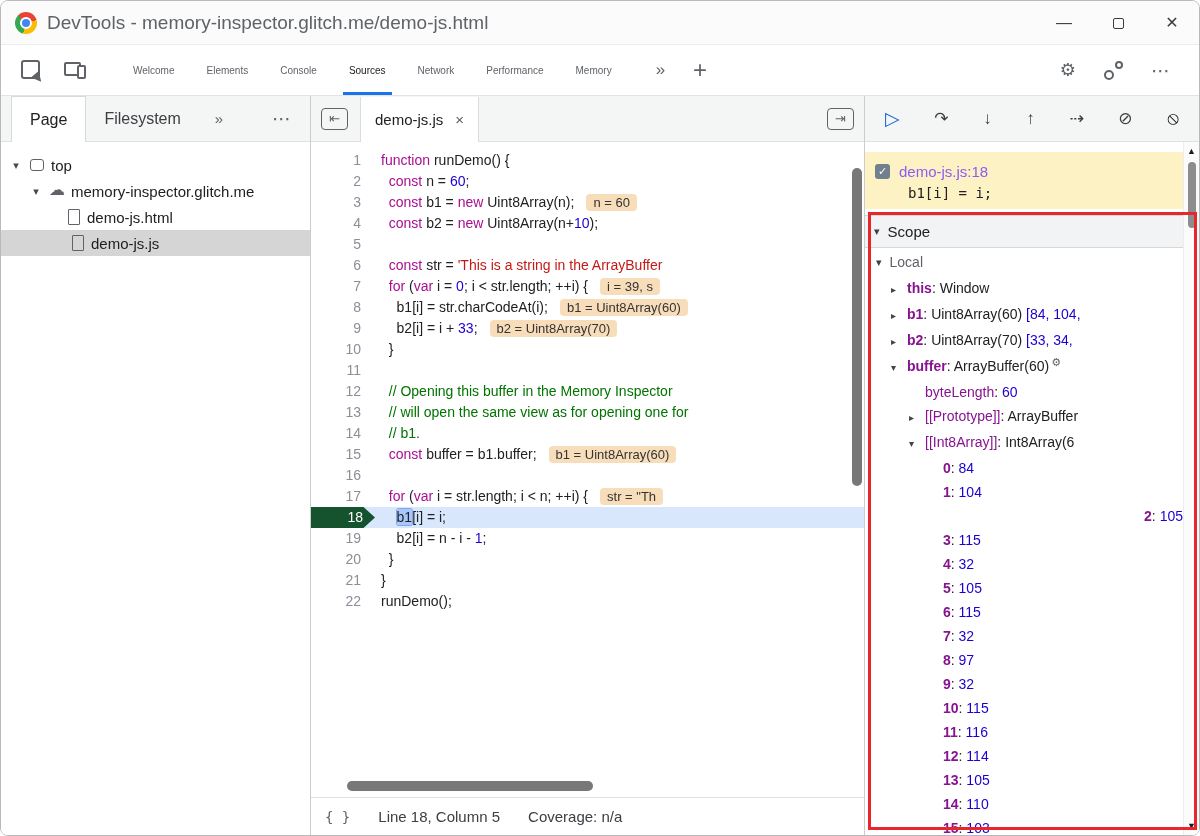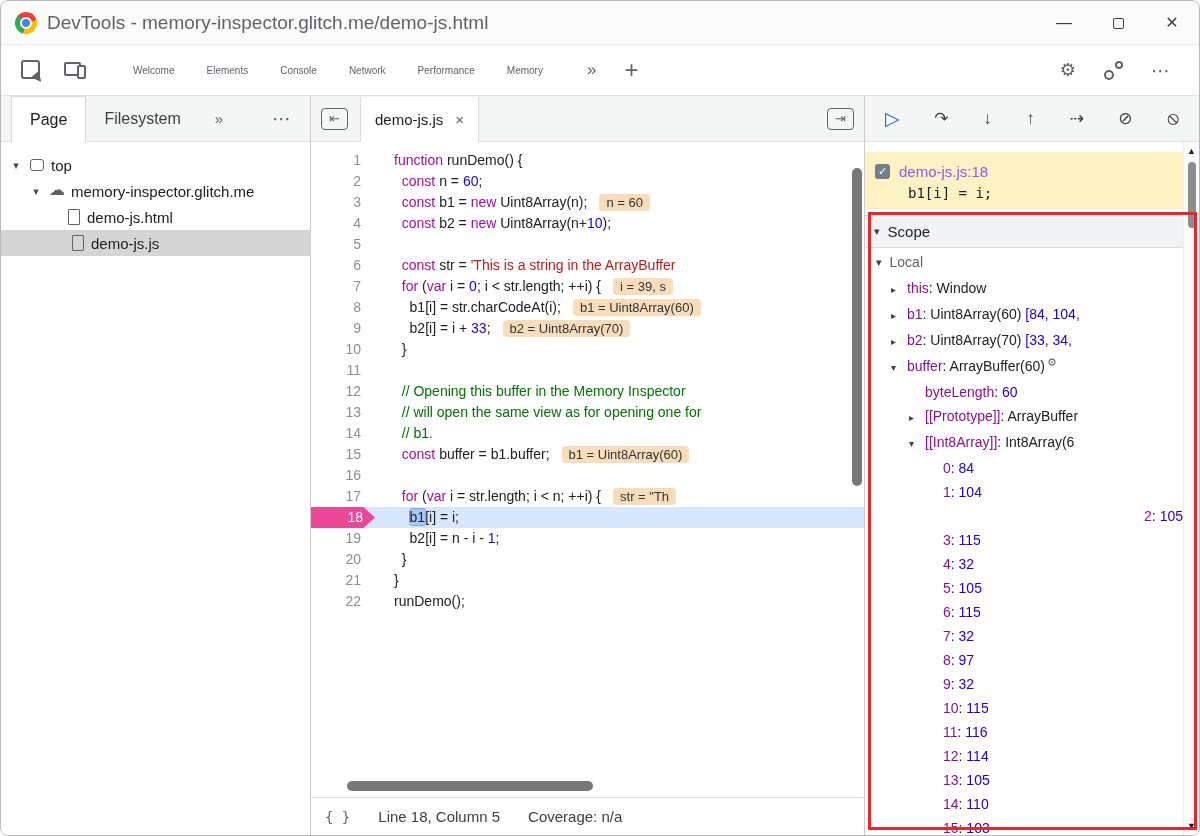--- a/index.html
+++ b/index.html
@@ -59,22 +59,22 @@
   .editor-pane{width:554px;border-right:1px solid #cccccc;display:flex;flex-direction:column;position:relative;background:#fff}
   .editor-tabbar{height:46px;background:#f4f5f5;border-bottom:1px solid #e0e0e0;display:flex;align-items:center;padding:0 10px;gap:12px}
   .boxed-ic{width:27px;height:22px;border:1.5px solid #5f6368;border-radius:4px;display:flex;align-items:center;justify-content:center;font-size:13px;color:#5f6368;flex:0 0 27px}
   .editor-tab{height:45px;margin-bottom:-1px;background:#fff;border-left:1px solid #dcdcdc;border-right:1px solid #dcdcdc;display:flex;align-items:center;padding:0 14px;font-size:15px;color:#202124;gap:12px}
   .tab-close{color:#5f6368;font-size:15px}
   .code-area{position:relative;flex:1;overflow:hidden;background:#fff;font-family:"DejaVu Sans Mono","Liberation Mono",monospace;font-size:14px}
   .code-lines{padding-top:8px}
   .code-line{display:flex;height:21px;line-height:21px;white-space:pre}
   .code-line.current{background:#d9e7fd}
   .gutter{flex:0 0 64px;text-align:right;padding-right:14px;color:#8a8f98}
-  .exec-chip{flex:0 0 64px;text-align:right;padding-right:12px;background:#ec4899;color:#fff;clip-path:polygon(0 0,82% 0,100% 50%,82% 100%,0 100%)}
-  .code-text{margin-left:19px}
+  .exec-chip{flex:0 0 64px;text-align:right;padding-right:12px;background:#14532d;color:#fff;clip-path:polygon(0 0,82% 0,100% 50%,82% 100%,0 100%)}
+  .code-text{margin-left:6px}
   .tk-pl{color:#202124}
   .tk-kw{color:#aa0d91}
   .tk-num{color:#1c00cf}
   .tk-str{color:#c41a16}
   .tk-cmt{color:#007400}
   .tk-sel{background:#a9c7fb;box-shadow:0 0 0 1px #7fa8ef;border-radius:2px;color:#202124}
   .inline-badge{align-self:center;height:17px;line-height:17px;margin-left:12px;padding:0 7px;background:#f8ddba;border-radius:4px;font-size:13px;color:#333;white-space:pre}
   .vthumb{position:absolute;top:26px;right:2px;width:10px;height:318px;background:#787878;border-radius:5px}
   .hthumb{position:absolute;bottom:6px;left:36px;width:246px;height:10px;background:#787878;border-radius:5px}
   .status-bar{height:38px;border-top:1px solid #e0e0e0;display:flex;align-items:center;padding-left:14px;gap:28px;font-size:15px;color:#3c4043;background:#fff}
@@ -92,21 +92,21 @@
   .bp-check{width:15px;height:15px;background:#72808e;border-radius:3px;color:#fff;font-size:11px;display:flex;align-items:center;justify-content:center;flex:0 0 15px}
   .bp-loc{font-size:15px;color:#8b5cf6}
   .bp-code{font-family:"DejaVu Sans Mono","Liberation Mono",monospace;font-size:14px;margin-left:33px;margin-top:3px;color:#202124}
   .scope-header{height:33px;margin-top:6px;background:#f1f3f4;border-top:1px solid #d8d8d8;border-bottom:1px solid #d8d8d8;display:flex;align-items:center;gap:8px;padding-left:9px;font-size:15px;font-weight:500;color:#202124}
   .tri-lg{font-size:11px;color:#3c4043}
   .local-row{height:28px;display:flex;align-items:center;gap:8px;padding-left:11px;font-family:"DejaVu Sans Mono","Liberation Mono",monospace;font-size:14px;color:#5f6368}
   .scope-entries{font-family:"DejaVu Sans Mono","Liberation Mono",monospace;font-size:14px;line-height:24px}
   .scope-row{white-space:pre}
   .s-arrow{display:inline-block;width:16px;font-size:10px;color:#444}
   .s-name{color:#881391}
-  .s-name.bold{font-weight:normal}
+  .s-name.bold{font-weight:bold}
   .s-sep{color:#202124}
   .s-val{color:#202124}
   .s-val.num{color:#1c00cf}
   .s-preview{color:#1c00cf}
   .mem-ico{font-size:11px;color:#5f6368;position:relative;top:-5px;margin-left:2px}
   .side-scrollbar{position:absolute;right:0;top:46px;bottom:0;width:16px;background:#fbfbfb;border-left:1px solid #ededed;display:flex;flex-direction:column;align-items:center;justify-content:space-between}
   .sb-arrow{font-size:9px;color:#1a1a1a;padding:4px 0}
   .sb-thumb{position:absolute;top:20px;left:4px;width:8px;height:66px;background:#8d8d8d;border-radius:4px}
   .red-annotation{position:absolute;left:3px;right:2px;top:116px;bottom:5px;border:3px solid #e8272c;z-index:40;pointer-events:none}
 </style>
@@ -131,20 +131,21 @@
         <span class="insp-cursor"></span>
       </span>
     <span class="tool-ic">
         <span class="dev-outer"></span>
         <span class="dev-inner"></span>
       </span>
     <div class="panel-tabs">
         <div class="ptab">Welcome</div>
         <div class="ptab">Elements</div>
         <div class="ptab">Console</div>
+        <div class="ptab active">Sources</div>
         <div class="ptab">Network</div>
         <div class="ptab">Performance</div>
         <div class="ptab">Memory</div>
       </div>
     <span class="chev">»</span>
     <span class="plus">+</span>
     <div class="tb-spacer"></div>
     <span class="right-ic">⚙</span>
     <span class="right-ic profiles">
         <span class="pc1"></span>

